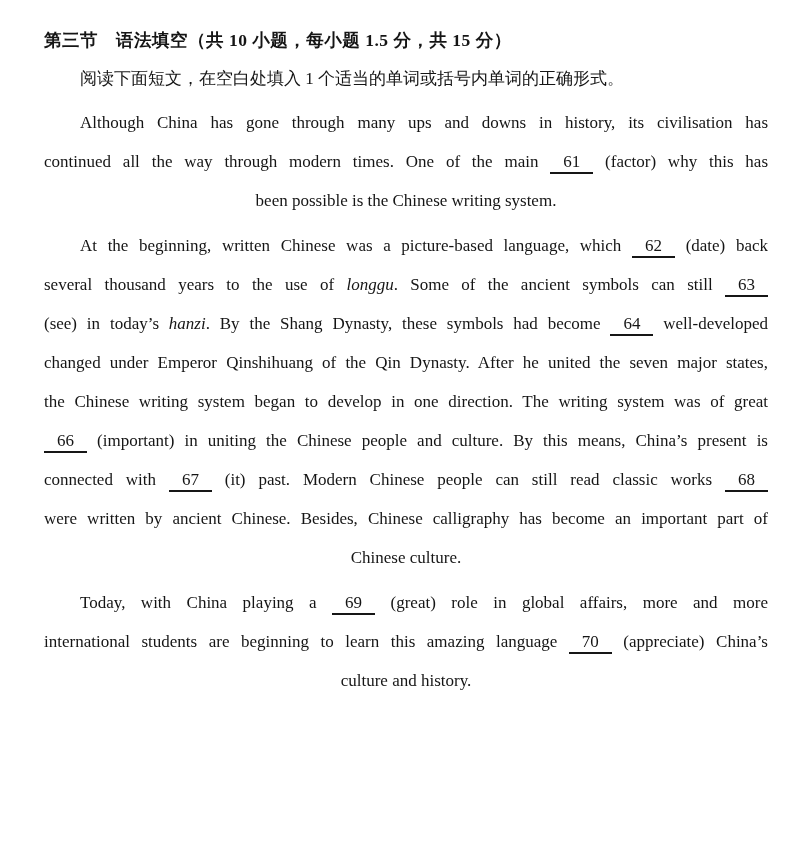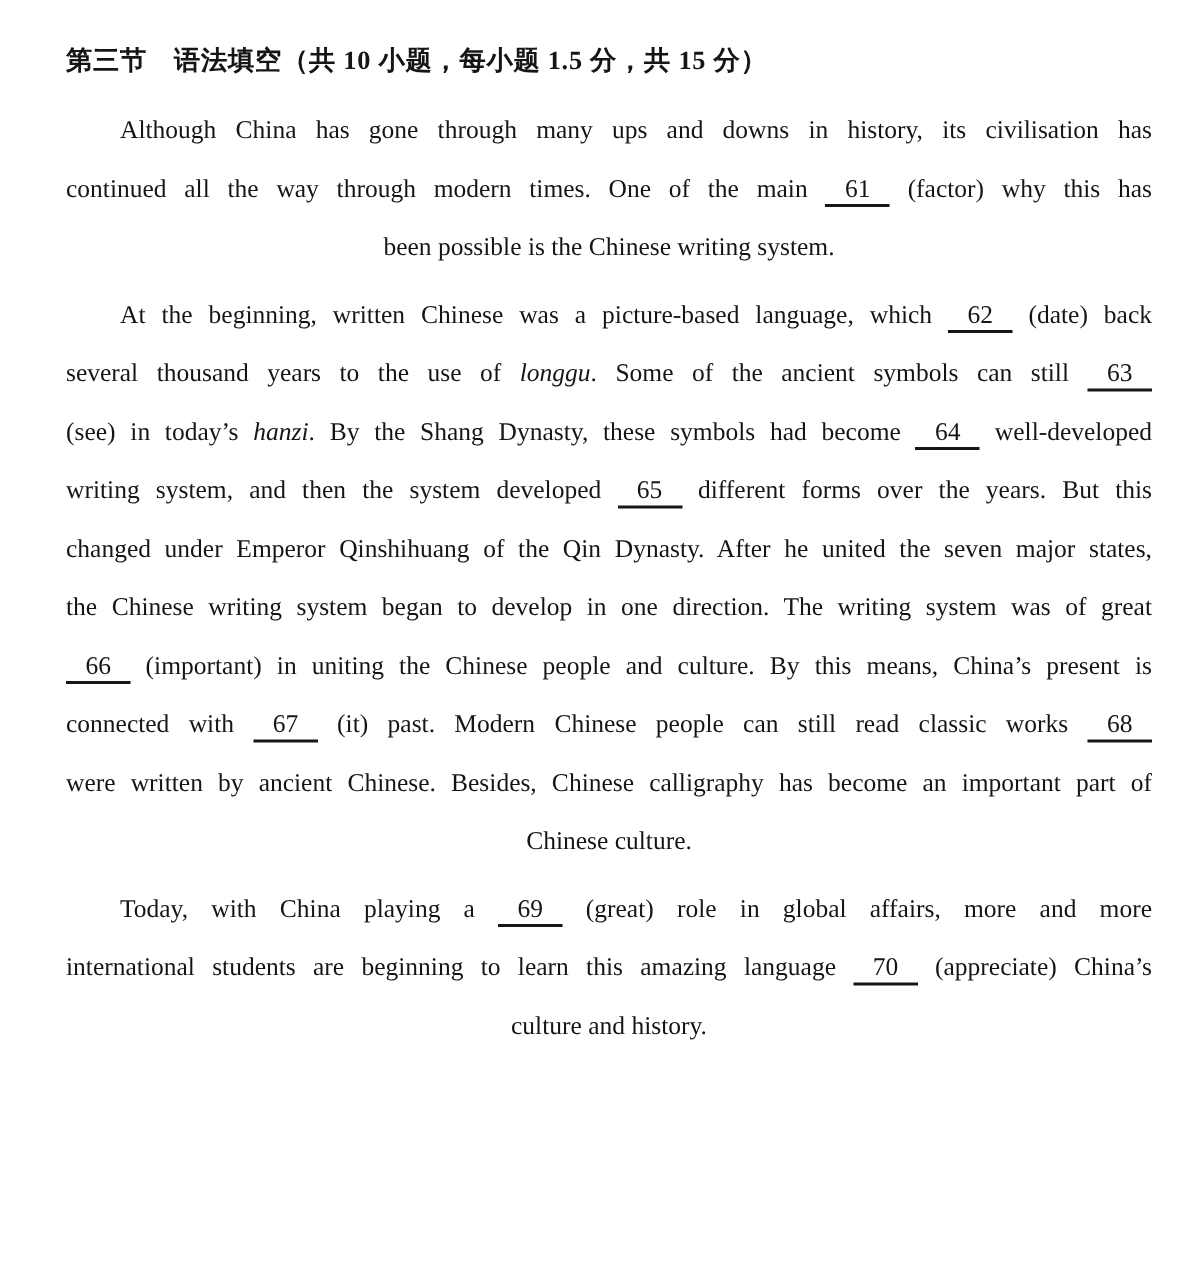--- a/index.html
+++ b/index.html
@@ -58,31 +58,31 @@
     line-height: 21px;
     text-indent: 0;
   }
   i { }
 </style>
 </head>
 <body>
 
 <div class="doc">
   <div class="section-title">第三节　语法填空（共 10 小题，每小题 1.5 分，共 15 分）</div>
+  <div class="instruction">阅读下面短文，在空白处填入 1 个适当的单词或括号内单词的正确形式。</div>
   <div class="passage">
       <div class="paragraph">
         <div class="line justify indent">Although China has gone through many ups and downs in history, its civilisation has</div>
         <div class="line justify">continued all the way through modern times. One of the main <span class="blank">61</span> (factor) why this has</div>
         <div class="line">been possible is the Chinese writing system.</div>
       </div>
       <div class="paragraph">
         <div class="line justify indent">At the beginning, written Chinese was a picture-based language, which <span class="blank">62</span> (date) back</div>
         <div class="line justify">several thousand years to the use of <i>longgu</i>. Some of the ancient symbols can still <span class="blank">63</span></div>
         <div class="line justify">(see) in today’s <i>hanzi</i>. By the Shang Dynasty, these symbols had become <span class="blank">64</span> well-developed</div>
-        <div class="line justify">writing system, and then the system developed <span class="blank">65</span> different forms over the years. But this</div>
         <div class="line justify">changed under Emperor Qinshihuang of the Qin Dynasty. After he united the seven major states,</div>
         <div class="line justify">the Chinese writing system began to develop in one direction. The writing system was of great</div>
         <div class="line justify"><span class="blank">66</span> (important) in uniting the Chinese people and culture. By this means, China’s present is</div>
         <div class="line justify">connected with <span class="blank">67</span> (it) past. Modern Chinese people can still read classic works <span class="blank">68</span></div>
         <div class="line justify">were written by ancient Chinese. Besides, Chinese calligraphy has become an important part of</div>
         <div class="line">Chinese culture.</div>
       </div>
       <div class="paragraph">
         <div class="line justify indent">Today, with China playing a <span class="blank">69</span> (great) role in global affairs, more and more</div>
         <div class="line justify">international students are beginning to learn this amazing language <span class="blank">70</span> (appreciate) China’s</div>

